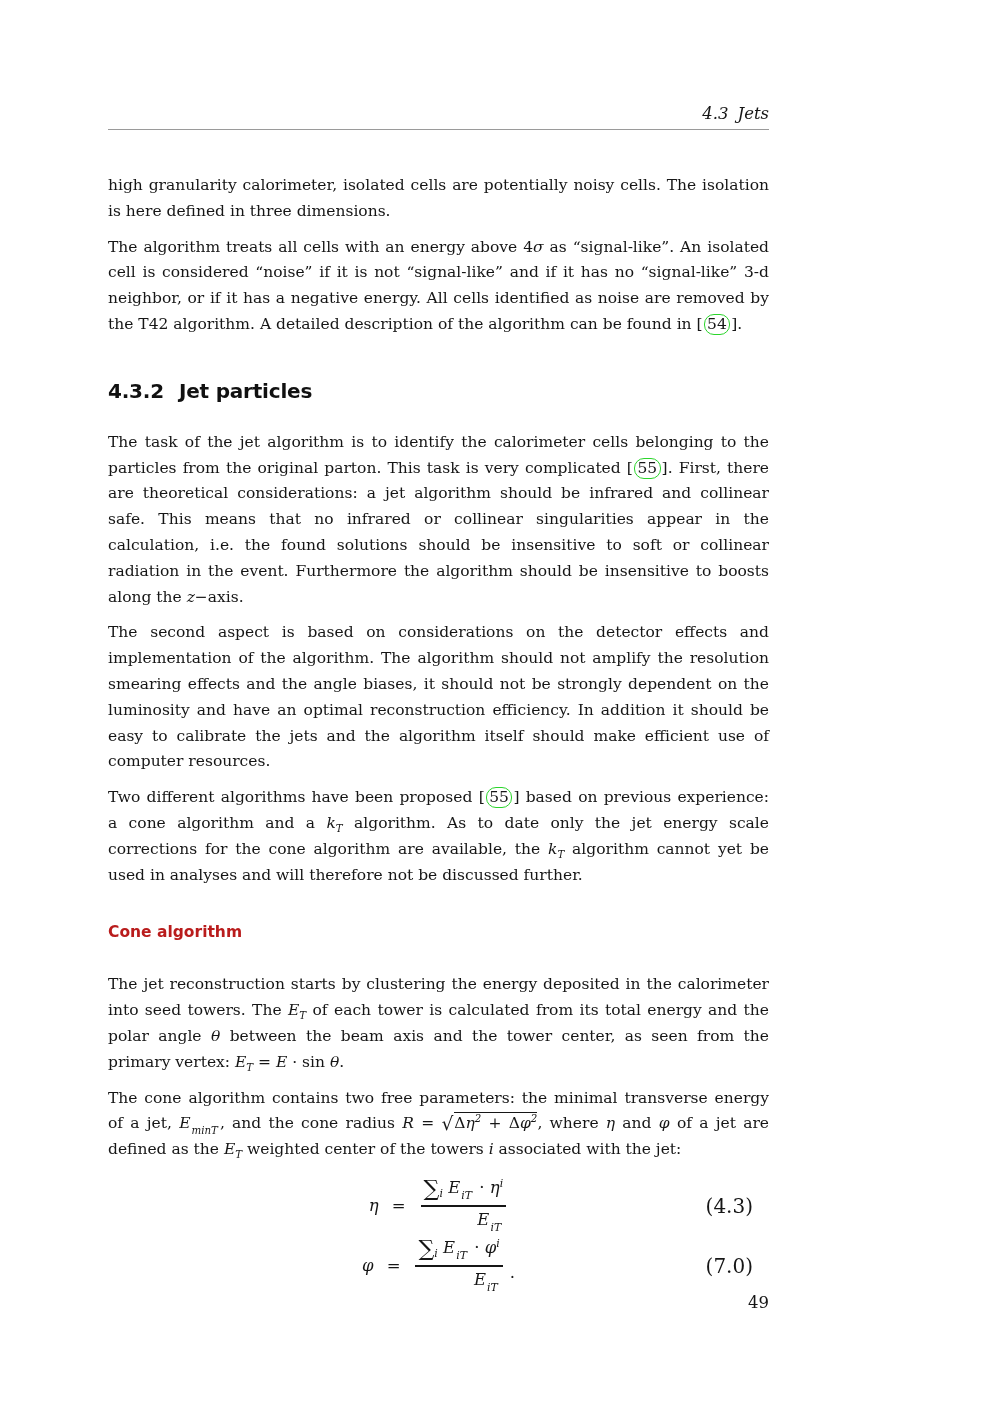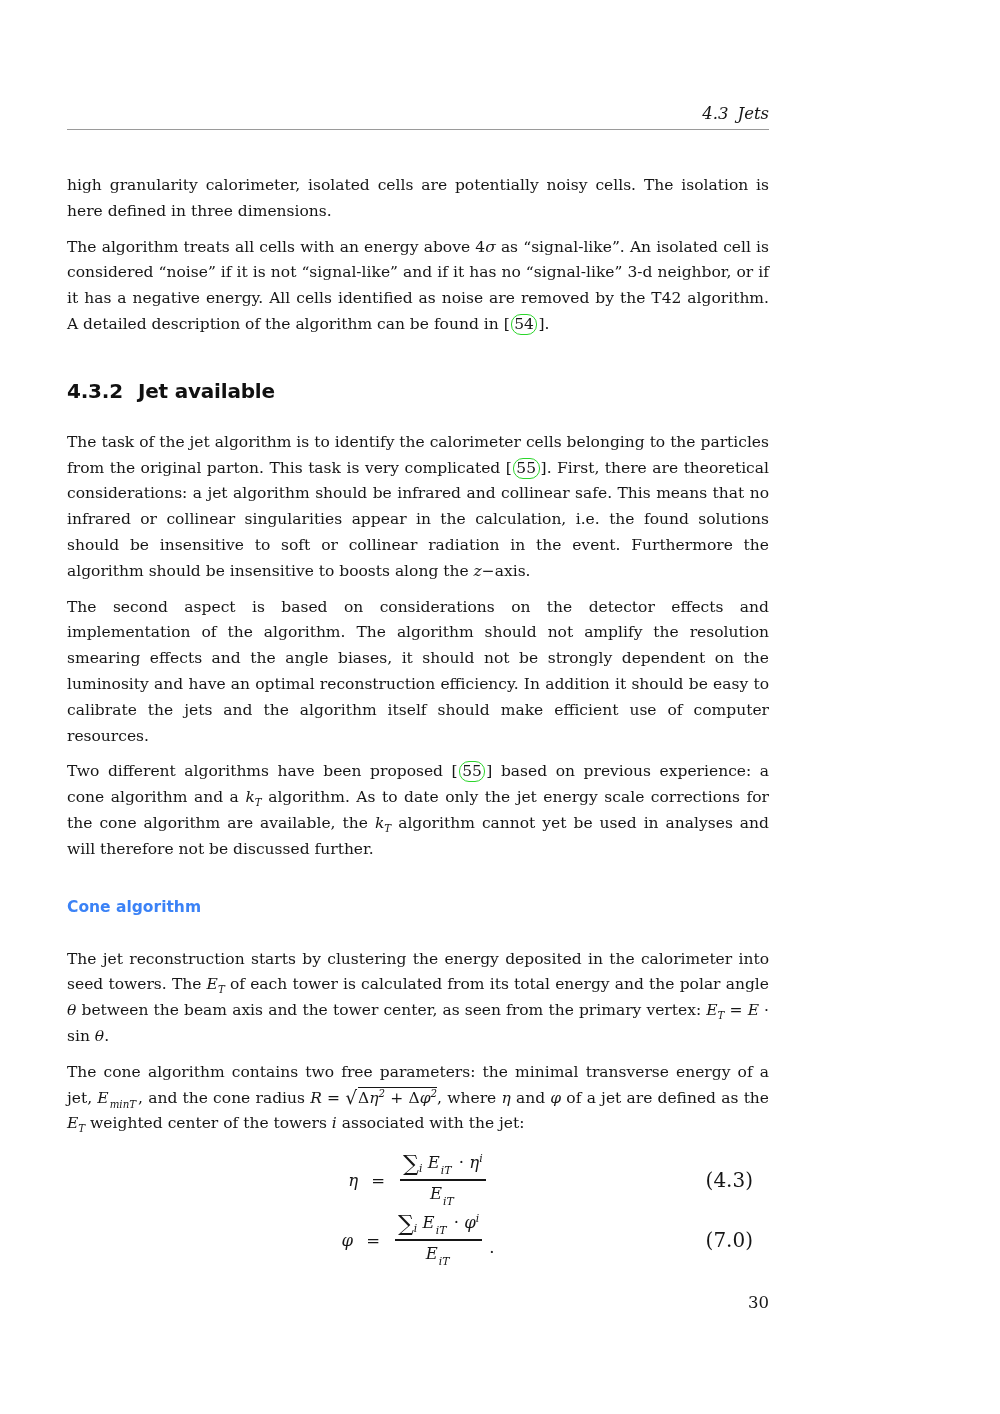--- a/index.html
+++ b/index.html
@@ -5,21 +5,21 @@
   html, body {
     margin: 0; padding: 0;
     width: 1000px; height: 1414px;
     background: #ffffff;
     overflow: hidden;
   }
   .page {
     position: relative;
     width: 904px; height: 1414px;
     box-sizing: border-box;
-    padding: 104px 135px 0 67px;
+    padding: 104px 135px 0 108px;
     color: #161616;
     font-family: "DejaVu Serif", serif;
     font-size: 15.5px;
   }
   
   .running-head {
     text-align: right;
     font-style: italic;
     font-size: 16.5px;
     line-height: 19px;
@@ -86,38 +86,38 @@
     color: #111111;
     letter-spacing: -0.2px;
   }
   h2 .sec-title { margin-left: 15px; }
   h3.subsection-heading {
     font-family: "DejaVu Sans", sans-serif;
     font-weight: bold;
     font-size: 15.5px;
     line-height: 20px;
     margin: 34px 0 30px 0;
-    color: #3b82f6;
+    color: #b91c1c;
   }
   
   .equations { margin-top: 14px; }
   .equation {
     position: relative;
     display: flex;
     justify-content: center;
     align-items: center;
     font-size: 16.5px;
     min-height: 58px;
   }
   .equation + .equation { margin-top: 2px; }
   .eq-rel { margin: 0 13px; }
   .frac {
     display: inline-flex;
     flex-direction: column;
-    align-items: center;
+    align-items: flex-end;
     margin: 0 2px;
   }
   .frac .num { padding: 0 3px 3px 3px; }
   .frac .fbar { align-self: stretch; height: 1.4px; background: #161616; }
   .frac .den { padding: 3px 3px 0 3px; }
   .eq-after { margin-left: 5px; position: relative; top: 7px; }
   .eq-tag {
     position: absolute;
     right: 16px; top: 50%;
     transform: translateY(-50%);
@@ -141,21 +141,21 @@
       <span class="rh-num">4.3</span><span class="rh-title">Jets</span>
     </div>
     <hr class="head-rule">
   </header>
 
   <main>
     <p class="body-par"><span>high granularity calorimeter, isolated cells are potentially noisy cells. The isolation is here defined in three dimensions.</span></p>
     <p class="body-par"><span>The algorithm treats all cells with an energy above 4</span><span class="i">σ</span><span> as “signal-like”. An isolated cell is considered “noise” if it is not “signal-like” and if it has no “signal-like” 3-d neighbor, or if it has a negative energy. All cells identified as noise are removed by the T42 algorithm. A detailed description of the algorithm can be found in [</span><span class="cite">54</span><span>].</span></p>
 
     <h2 class="section-heading">
-      <span class="sec-num">4.3.2</span><span class="sec-title">Jet available</span>
+      <span class="sec-num">4.3.2</span><span class="sec-title">Jet particles</span>
     </h2>
 
     <p class="body-par"><span>The task of the jet algorithm is to identify the calorimeter cells belonging to the particles from the original parton. This task is very complicated [</span><span class="cite">55</span><span>]. First, there are theoretical considerations: a jet algorithm should be infrared and collinear safe. This means that no infrared or collinear singularities appear in the calculation, i.e. the found solutions should be insensitive to soft or collinear radiation in the event. Furthermore the algorithm should be insensitive to boosts along the </span><span class="i">z</span><span>−axis.</span></p>
     <p class="body-par"><span>The second aspect is based on considerations on the detector effects and implementation of the algorithm. The algorithm should not amplify the resolution smearing effects and the angle biases, it should not be strongly dependent on the luminosity and have an optimal reconstruction efficiency. In addition it should be easy to calibrate the jets and the algorithm itself should make efficient use of computer resources.</span></p>
     <p class="body-par"><span>Two different algorithms have been proposed [</span><span class="cite">55</span><span>] based on previous experience: a cone algorithm and a </span><span class="i">k</span><sub class="sb">T</sub><span> algorithm. As to date only the jet energy scale corrections for the cone algorithm are available, the </span><span class="i">k</span><sub class="sb">T</sub><span> algorithm cannot yet be used in analyses and will therefore not be discussed further.</span></p>
 
     <h3 class="subsection-heading">Cone algorithm</h3>
 
     <p class="body-par"><span>The jet reconstruction starts by clustering the energy deposited in the calorimeter into seed towers. The </span><span class="i">E</span><sub class="sb">T</sub><span> of each tower is calculated from its total energy and the polar angle </span><span class="i">θ</span><span> between the beam axis and the tower center, as seen from the primary vertex: </span><span class="i">E</span><sub class="sb">T</sub><span> = </span><span class="i">E</span><span> · sin </span><span class="i">θ</span><span>.</span></p>
     <p class="body-par"><span>The cone algorithm contains two free parameters: the minimal transverse energy of a jet, </span><span class="i">E</span><span class="ss">
@@ -193,15 +193,15 @@
                 <span>i</span>
                 <span>T</span>
               </span></span>
         </span>
         <span class="eq-after">.</span>
         <span class="eq-tag">(7.0)</span>
       </div>
     </div>
   </main>
 
-  <div class="page-number">30</div>
+  <div class="page-number">49</div>
 
 </div>
 
 </body></html>

